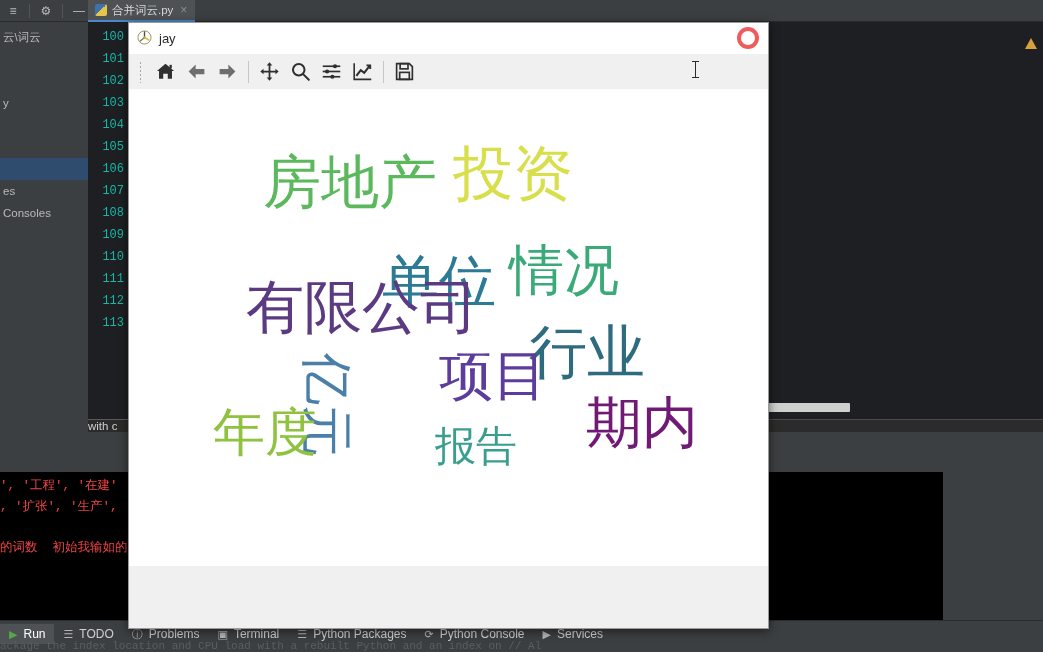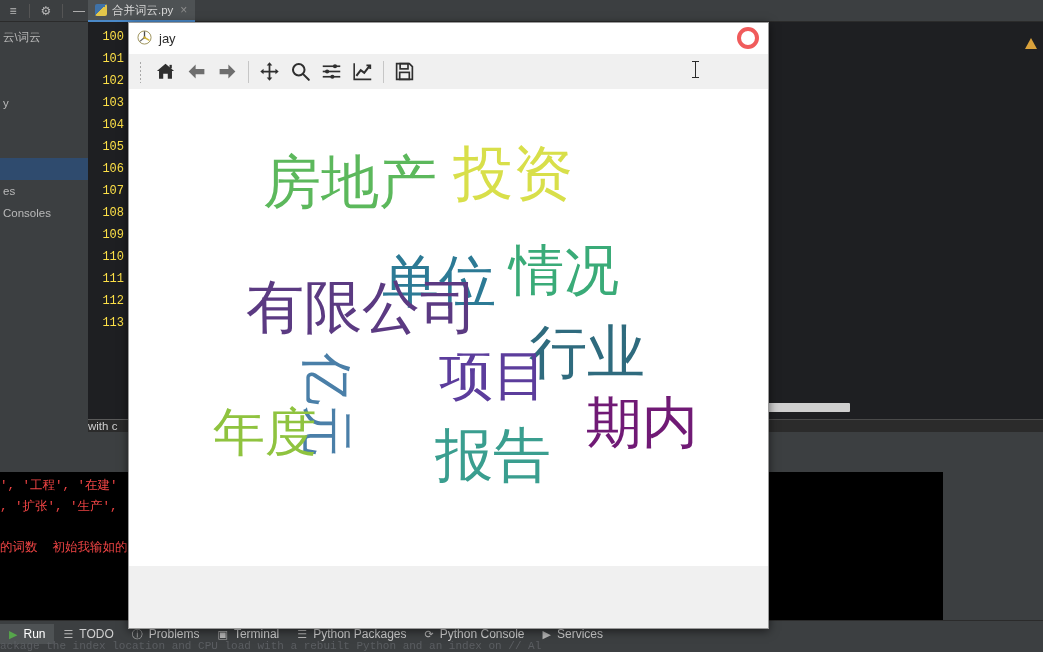--- a/index.html
+++ b/index.html
@@ -46,21 +46,21 @@
   }
   .lp-row { height: 22px; line-height: 22px; padding-left: 3px; white-space: nowrap; }
   .lp-row.sel { background: #2f4b6e; }
 
   .editor {
     position: absolute; left: 88px; top: 22px; width: 955px; height: 410px;
     background: #1e1f22;
   }
   .gutter {
     position: absolute; left: 0; top: 0; width: 42px; height: 359px;
-    background: #1e1f22; color: #fde047;
+    background: #1e1f22; color: #14b8a6;
     font-family: "Liberation Mono", "DejaVu Sans Mono", monospace;
     font-size: 12px; text-align: right; padding: 4px 6px 0 0;
   }
   .gline { height: 22px; line-height: 22px; }
   .code-area {
     position: absolute; left: 42px; top: 0; right: 0; height: 410px;
     font-family: "Liberation Mono", "DejaVu Sans Mono", monospace;
     font-size: 12.5px; color: #a9b7c6; padding-top: 4px; overflow: hidden;
   }
   .cline { height: 22px; line-height: 22px; white-space: pre; }
@@ -363,16 +363,16 @@
         <div class="wc-word" style="left: 134px; top: 64px; font-size: 58px; color: rgb(92, 184, 92);">房地产</div>
         <div class="wc-word" style="left: 324px; top: 54px; font-size: 60px; color: rgb(216, 223, 74);">投资</div>
         <div class="wc-word" style="left: 253px; top: 137px; font-size: 57px; color: rgb(44, 122, 149); margin-top: 27px;">单位</div>
         <div class="wc-word" style="left: 380px; top: 154px; font-size: 55px; color: rgb(58, 171, 120);">情况</div>
         <div class="wc-word" style="left: 117px; top: 189px; font-size: 58px; color: rgb(91, 58, 130);">有限公司</div>
         <div class="wc-word" style="left: 400px; top: 234px; font-size: 58px; color: rgb(47, 107, 126); text-align: right;">行业</div>
         <div class="wc-word" style="left: 310px; top: 260px; font-size: 54px; color: rgb(92, 61, 156);">项目</div>
         <div class="wc-word" style="left: 224px; top: 264px; font-size: 52px; color: rgb(74, 127, 168); transform: rotate(90deg); transform-origin: left top;">亿元</div>
         <div class="wc-word" style="left: 457px; top: 306px; font-size: 56px; color: #701a75;">期内</div>
         <div class="wc-word" style="left: 84px; top: 317px; font-size: 52px; color: rgb(143, 195, 63);">年度</div>
-        <div class="wc-word" style="left: 306px; top: 337px; font-size: 58px; color: rgb(58, 158, 143);">报告</div>
+        <div class="wc-word" style="left: 306px; top: 337px; font-size: 41px; color: rgb(58, 158, 143);">报告</div>
       </div>
   </div>
 </div>
 
 </body></html>

